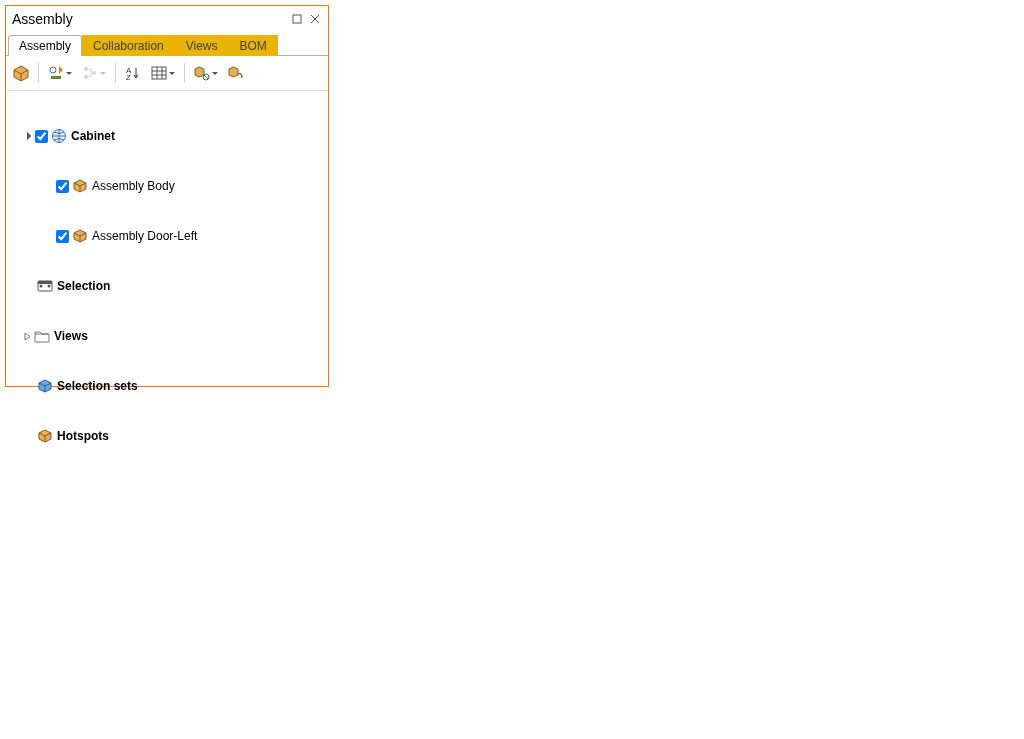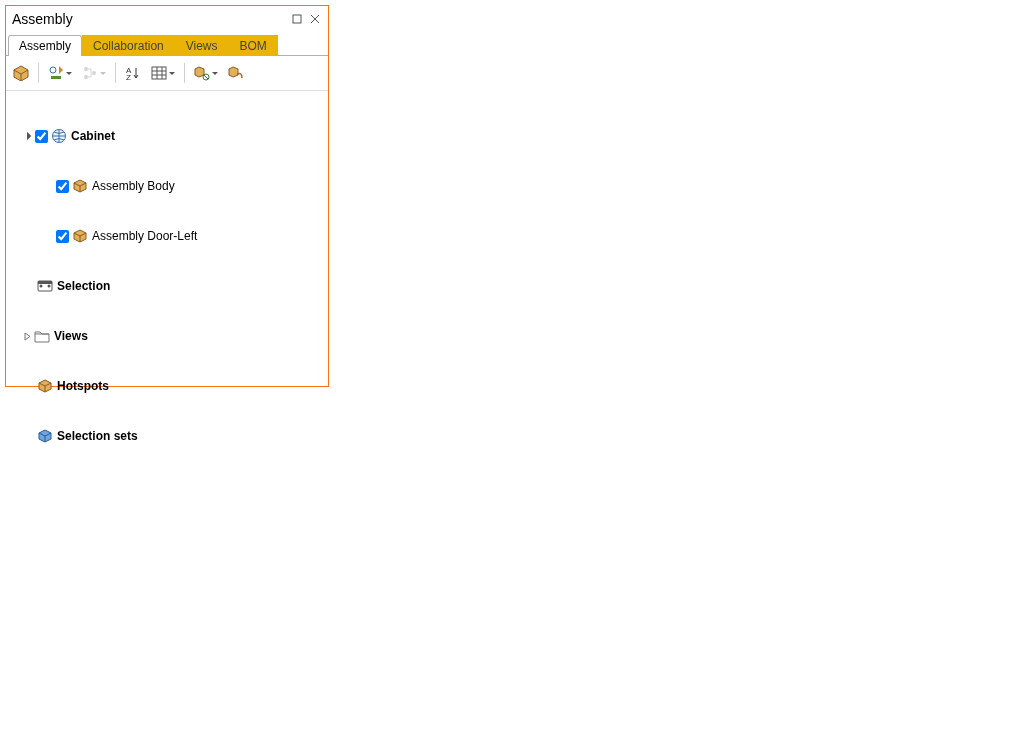--- a/index.html
+++ b/index.html
@@ -245,34 +245,34 @@
           <svg width="16" height="14">
             <path d="M1 3 h5 l2 2 h7 v8 h-14 z" fill="#fff" stroke="#777"></path>
             <path d="M1 5 h14" stroke="#777"></path>
           </svg>
         </span>
       <span class="lbl bold">Views</span>
     </div>
     <div class="node ind2">
       <span class="icn">
           <svg width="14" height="14">
+            <polygon points="7,1 13,4 13,10 7,13 1,10 1,4" fill="#6fa8e0" stroke="#2a5a9a"></polygon>
+            <line x1="1" y1="4" x2="7" y2="7" stroke="#2a5a9a"></line>
+            <line x1="13" y1="4" x2="7" y2="7" stroke="#2a5a9a"></line>
+            <line x1="7" y1="7" x2="7" y2="13" stroke="#2a5a9a"></line>
+          </svg>
+        </span>
+      <span class="lbl bold">Selection sets</span>
+    </div>
+    <div class="node ind2">
+      <span class="icn">
+          <svg width="14" height="14">
             <polygon points="7,1 13,4 13,10 7,13 1,10 1,4" fill="#e3b05a" stroke="#8a5a20"></polygon>
             <line x1="1" y1="4" x2="7" y2="7" stroke="#8a5a20"></line>
             <line x1="13" y1="4" x2="7" y2="7" stroke="#8a5a20"></line>
             <line x1="7" y1="7" x2="7" y2="13" stroke="#8a5a20"></line>
           </svg>
         </span>
       <span class="lbl bold">Hotspots</span>
     </div>
-    <div class="node ind2">
-      <span class="icn">
-          <svg width="14" height="14">
-            <polygon points="7,1 13,4 13,10 7,13 1,10 1,4" fill="#6fa8e0" stroke="#2a5a9a"></polygon>
-            <line x1="1" y1="4" x2="7" y2="7" stroke="#2a5a9a"></line>
-            <line x1="13" y1="4" x2="7" y2="7" stroke="#2a5a9a"></line>
-            <line x1="7" y1="7" x2="7" y2="13" stroke="#2a5a9a"></line>
-          </svg>
-        </span>
-      <span class="lbl bold">Selection sets</span>
-    </div>
 
   </div>
 </div>
 
 </body></html>

